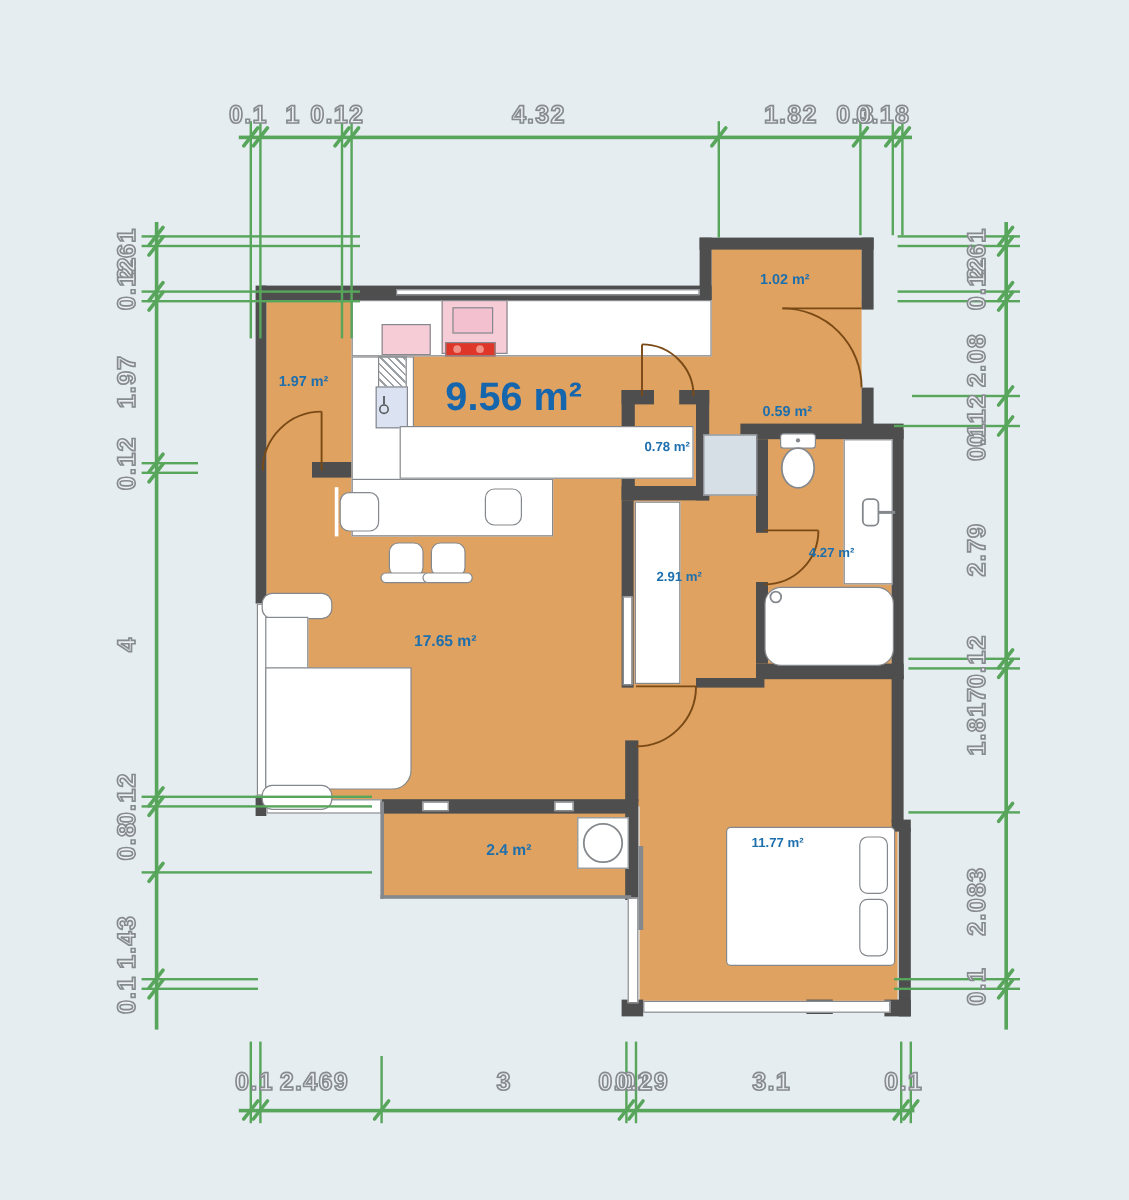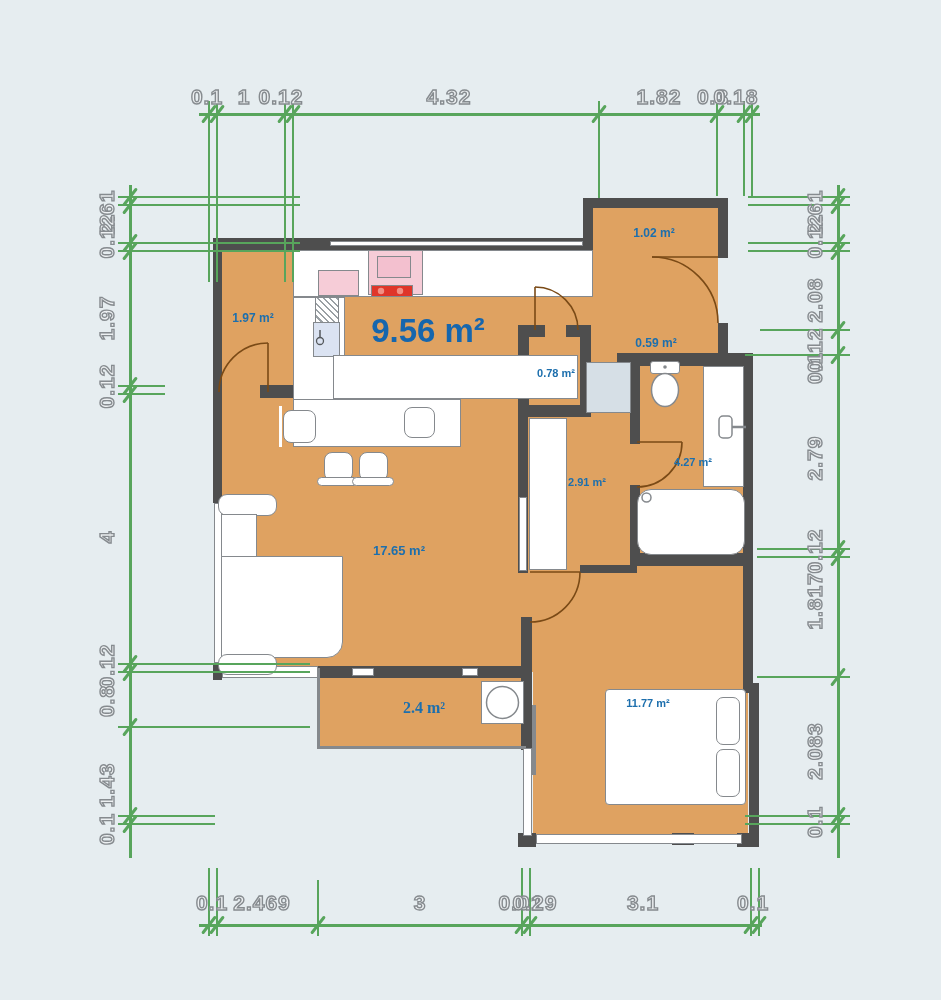--- a/index.html
+++ b/index.html
@@ -129,23 +129,23 @@
       <path d="M682,442 A45,45 0 0 1 637,487" stroke="#7a4a16" stroke-width="1.6" fill="none"></path>
       <path d="M530,572 L580,572" stroke="#7a4a16" stroke-width="1.6" fill="none"></path>
       <path d="M580,572 A50,50 0 0 1 530,622" stroke="#7a4a16" stroke-width="1.6" fill="none"></path>
     </svg>
     <div class="roomlab" style="left: 253px; top: 318px; font-size: 12px;">1.97 m²</div>
     <div class="roomlab" style="left: 428px; top: 330px; font-size: 33px; color: rgb(22, 102, 173);">9.56 m²</div>
     <div class="roomlab" style="left: 654px; top: 233px; font-size: 12px;">1.02 m²</div>
     <div class="roomlab" style="left: 656px; top: 343px; font-size: 12px;">0.59 m²</div>
     <div class="roomlab" style="left: 556px; top: 373px; font-size: 11px;">0.78 m²</div>
     <div class="roomlab" style="left: 693px; top: 462px; font-size: 11px;">4.27 m²</div>
-    <div class="roomlab" style="left: 587px; top: 482px; font-size: 11px;">2.91 m²</div>
-    <div class="roomlab" style="left: 371px; top: 550px; font-size: 13px; margin-left: 28px;">17.65 m²</div>
-    <div class="roomlab" style="left: 424px; top: 708px; font-size: 16px; font-family: Liberation Serif, serif;">2.4 m²</div>
+    <div class="roomlab" style="left: 566px; top: 482px; font-size: 11px;">2.91 m²</div>
+    <div class="roomlab" style="left: 371px; top: 534px; font-size: 13px;">17.65 m²</div>
+    <div class="roomlab" style="left: 424px; top: 708px; font-size: 13px;">2.4 m²</div>
     <div class="roomlab" style="left: 648px; top: 703px; font-size: 11px;">11.77 m²</div>
     <div class="gline" style="left: 199px; top: 113px; width: 561px; height: 2.5px;"></div>
     <div class="tick" style="left: 209px; top: 114px;"></div>
     <div class="gline" style="left: 208px; top: 101px; width: 2px; height: 181px;"></div>
     <div class="tick" style="left: 217px; top: 114px;"></div>
     <div class="gline" style="left: 216px; top: 101px; width: 2px; height: 181px;"></div>
     <div class="tick" style="left: 285px; top: 114px;"></div>
     <div class="gline" style="left: 284px; top: 101px; width: 2px; height: 181px;"></div>
     <div class="tick" style="left: 293px; top: 114px;"></div>
     <div class="gline" style="left: 292px; top: 101px; width: 2px; height: 181px;"></div>

